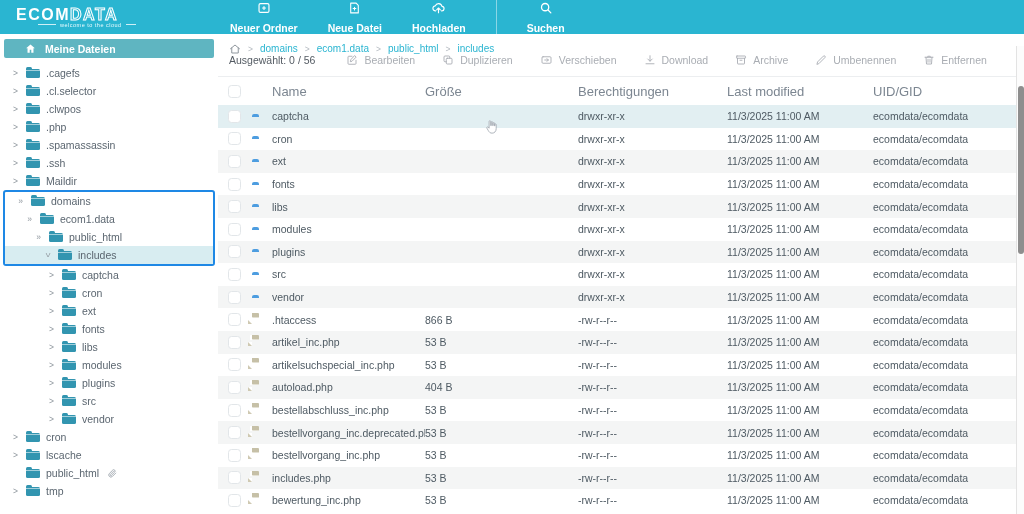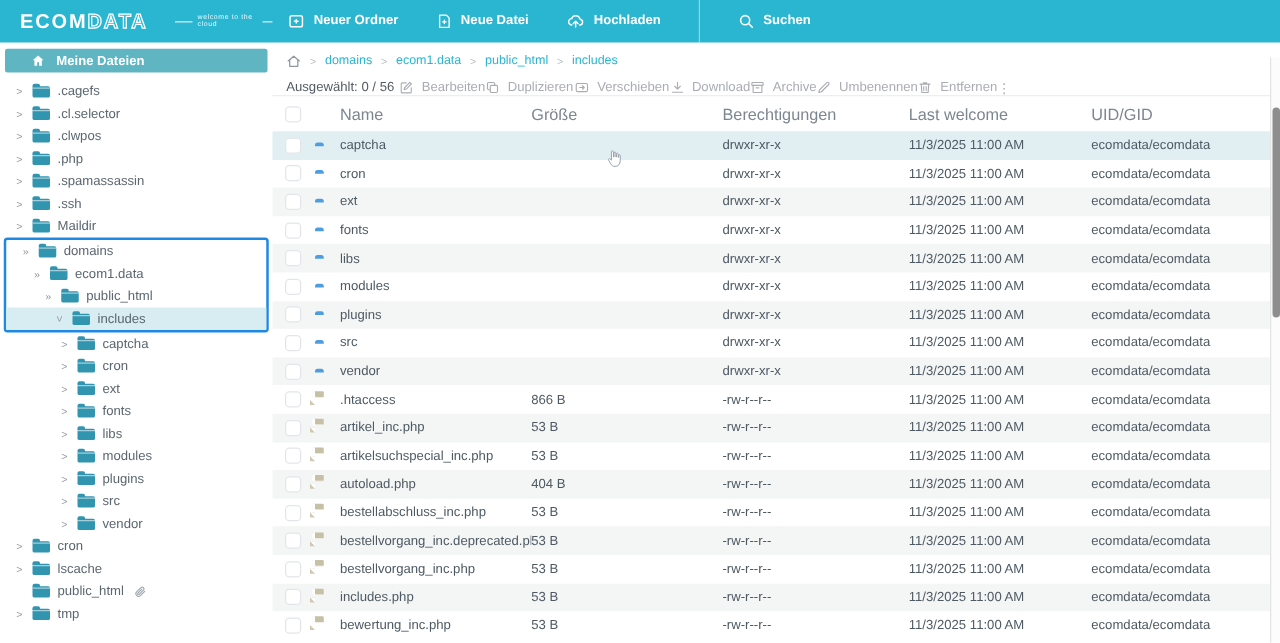--- a/index.html
+++ b/index.html
@@ -2,30 +2,30 @@
 <html><head>
 <meta charset="utf-8">
 <style>
   * { margin:0; padding:0; box-sizing:border-box; }
   html,body { width:1024px; height:514px; overflow:hidden; background:#fff;
     font-family:"Liberation Sans", sans-serif; }
 
   
   .topbar { position:absolute; left:0; top:0; width:1024px; height:34px;
     background:#2ab5d1; display:flex; align-items:center; color:#fff; z-index:5; }
-  .logo { width:218px; padding-left:16px; display:flex; flex-direction:row; }
+  .logo { width:218px; padding-left:16px; display:flex; flex-direction:column; }
   .logo-row { font-size:16px; font-weight:800; letter-spacing:1.5px; line-height:15px; }
   .logo-outline { font-weight:700; color:transparent; -webkit-text-stroke:1px #ffffff; }
   .logo-tag { font-size:5.5px; letter-spacing:.5px; display:flex; align-items:center; gap:4px;
     margin-left:22px; color:#eafcff; }
   .logo-tag::before { content:""; width:18px; border-top:1px solid #cfeff6; }
   .logo-tag::after  { content:""; width:10px; border-top:1px solid #cfeff6; }
   .tb-actions { display:flex; align-items:center; gap:30px; margin-left:12px; }
-  .tb-btn { display:flex; align-items:flex-start; gap:7px; font-size:10.5px; font-weight:600;
-    cursor:pointer; white-space:nowrap; }
+  .tb-btn { display:flex; align-items:center; gap:7px; font-size:10.5px; font-weight:600;
+    cursor:pointer; white-space:nowrap;flex-direction:column; }
   .tb-divider { width:1px; height:34px; background:rgba(255,255,255,.45); }
   .tb-right { margin-left:auto; display:flex; align-items:center; }
   .tb-right .tb-btn { margin-right:18px; }
   .tb-logout { width:40px; height:34px; display:flex; align-items:center; justify-content:center;
     border-left:1px solid rgba(255,255,255,.45); cursor:pointer; }
   .tb-icon svg { display:block; }
 
   
   .sidebar { position:absolute; left:0; top:34px; width:218px; bottom:0; background:#fff;
     font-size:10.5px; color:#5b6670; overflow:hidden; }
@@ -47,21 +47,21 @@
   .tree-item.selected { background:#d8edf1; }
   .symlink-icon { margin-left:2px; display:flex; }
 
   
   .main { position:absolute; left:218px; top:34px; right:0; bottom:0; background:#fff; }
   .breadcrumb { height:20px; padding:9px 0 0 11px; display:flex; align-items:center; gap:7px;
     font-size:10px; }
   .crumb { color:#2ab5d1; cursor:pointer; }
   .crumb-sep { color:#b4bac0; font-size:8.5px; }
   .bc-home { display:flex; cursor:pointer; }
-  .toolbar { height:23px; display:flex; align-items:flex-end; padding-left:11px; 
+  .toolbar { height:23px; display:flex; align-items:flex-start; padding-left:11px; gap:27px;
     border-bottom:1px solid #eceef0; }
   .sel-count { font-size:10.5px; color:#545b63; margin-right:4px; white-space:nowrap; }
   .tool-btn { display:flex; align-items:center; gap:6px; font-size:10.5px; color:#a9adb3;
     cursor:pointer; white-space:nowrap; }
   .tool-btn .more-dots { font-size:11px; line-height:10px; }
 
   .grid { display:grid; grid-template-columns:34px 20px 153px 153px 149px 146px 1fr;
     align-items:center; }
   .thead { height:28px; font-size:13px; color:#7c8691; margin-right:8px; }
   .rows { margin-right:8px; }
@@ -392,21 +392,21 @@
 
     </div>
   </div>
 
   <div class="grid thead">
     <div class="cb"></div>
     <div></div>
     <div>Name</div>
     <div>Größe</div>
     <div>Berechtigungen</div>
-    <div>Last welcome</div>
+    <div>Last modified</div>
     <div>UID/GID</div>
   </div>
 
   <div class="rows" id="rows-container">
       <div class="grid row hl">
     <div class="cb"></div>
     <div><span class="row-icon icon-folder"></span></div>
     <div class="cell-name">captcha</div>
     <div></div>
     <div>drwxr-xr-x</div>

